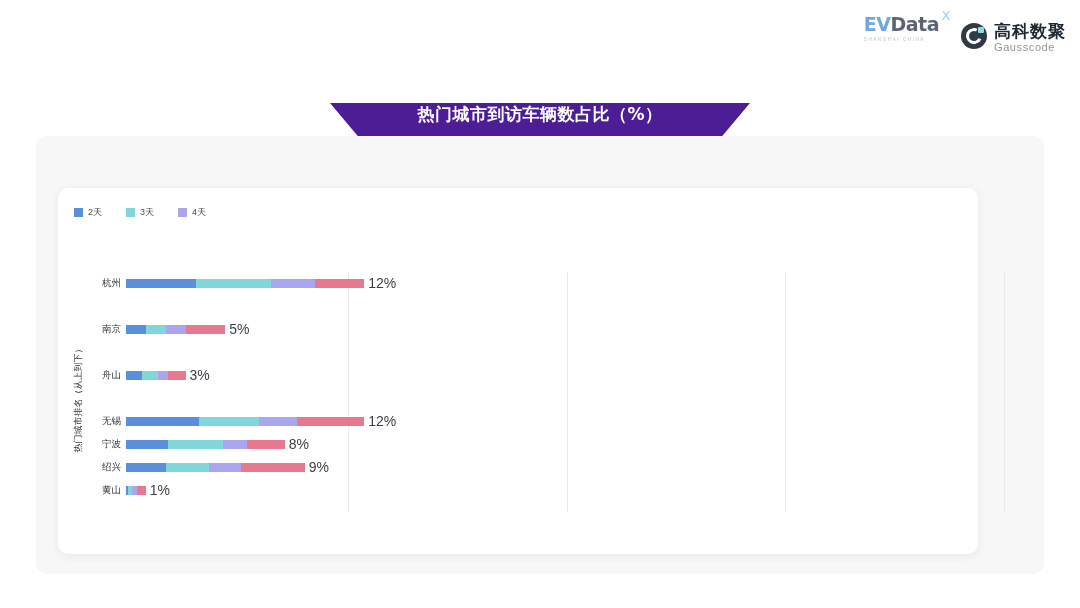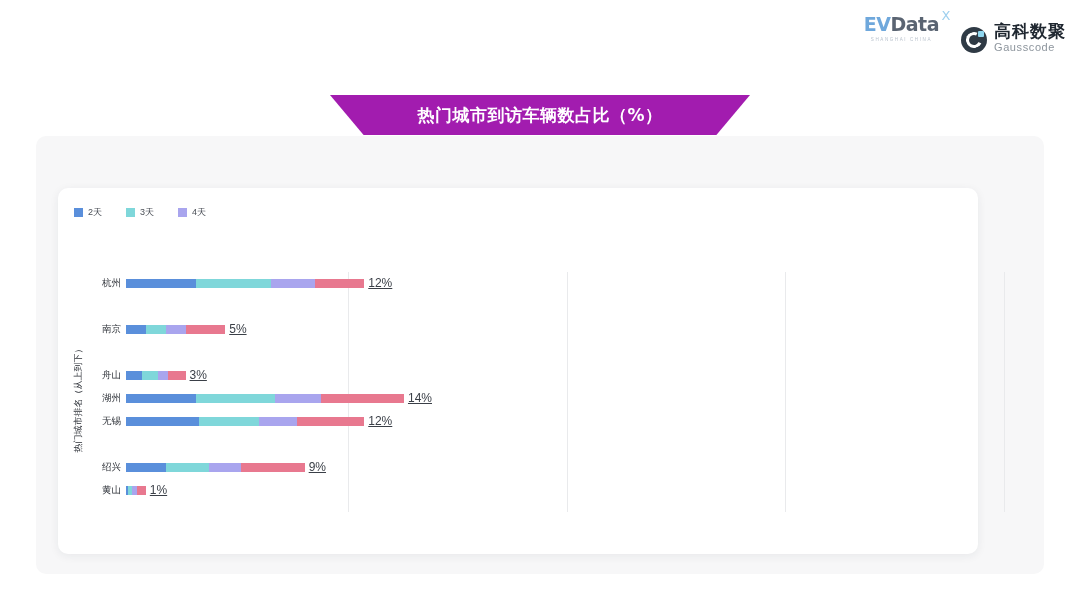--- a/index.html
+++ b/index.html
@@ -10,58 +10,58 @@
     overflow:hidden;
     position:relative;
   }
 
   
   .logo-bar{
     position:absolute;top:0;left:0;width:1080px;height:56px;
     display:flex;align-items:center;justify-content:flex-end;
     padding-right:14px;box-sizing:border-box;
   }
-  .logo-evdata{display:flex;flex-direction:column;align-items:center;margin-right:22px;}
+  .logo-evdata{display:flex;flex-direction:column;margin-right:22px;}
   .logo-evdata-main{
     font-family:"DejaVu Sans",sans-serif;
     font-size:19px;font-weight:600;letter-spacing:-0.5px;
     color:#5a6472;position:relative;line-height:1;
   }
   .logo-evdata-main .ev{color:#6fa8dc;}
   .logo-evdata-main .sup{
     position:absolute;top:-6px;right:-11px;font-size:13px;color:#9fd0ef;font-weight:400;
   }
   .logo-evdata-sub{
     font-size:4.5px;letter-spacing:1.6px;color:#b9c2cc;margin-top:3px;
     text-transform:uppercase;
   }
-  .logo-gauss{display:flex;align-items:flex-end;margin-top:20px;}
+  .logo-gauss{display:flex;align-items:flex-start;margin-top:20px;}
   .g-mark{
     width:26px;height:26px;border-radius:50%;
     background:#2f3a45;position:relative;margin-right:7px;flex:none;
   }
   .g-mark::before{
     content:"";position:absolute;left:5px;top:5px;width:16px;height:16px;
     border-radius:50%;border:3.5px solid #ffffff;border-right-color:transparent;
     box-sizing:border-box;transform:rotate(-20deg);
   }
   .g-mark::after{
     content:"";position:absolute;right:3.5px;top:3.5px;width:6px;height:6px;
     background:#8fd6ef;border-radius:1px;
   }
   .g-text{display:flex;flex-direction:column;line-height:1;}
   .g-cn{font-size:17px;font-weight:700;color:#1f2730;letter-spacing:1px;}
   .g-en{font-size:11px;color:#8d959d;letter-spacing:0.6px;margin-top:2px;}
 
   
   .ribbon{
-    position:absolute;left:330px;top:95px;width:420px;height:40px;
-    background:#a21caf;
+    position:absolute;left:330px;top:103px;width:420px;height:40px;
+    background:#4c1d95;
     clip-path:polygon(0 0, 100% 0, 92% 100%, 8% 100%);
-    display:flex;align-items:center;justify-content:center;
+    display:flex;justify-content:center;
   }
   .ribbon-text{
     color:#ffffff;font-size:17px;font-weight:700;letter-spacing:.5px;
     font-family:"DejaVu Sans","Liberation Sans",sans-serif;
   }
 
   
   .panel{
     position:absolute;left:36px;top:136px;width:1008px;height:438px;
     background:#f7f7f8;border-radius:10px;
@@ -104,23 +104,22 @@
   .row{
     position:absolute;left:0;height:23px;width:890px;display:flex;align-items:center;
   }
   .row-label{
     width:52px;text-align:right;padding-right:5px;box-sizing:border-box;
     font-size:9.5px;color:#2b2f36;flex:none;
   }
   .bar{height:9px;display:flex;align-items:stretch;flex:none;position:relative;}
   .seg{height:100%;}
   .bar-value{
-    font-size:12px;color:#3a3f47;margin-left:4px;white-space:nowrap;
+    font-size:14px;color:#3a3f47;margin-left:4px;white-space:nowrap;
     line-height:9px;
-    text-decoration:underline;
   }
 </style>
 </head>
 <body>
 
 <div class="logo-bar">
 
   <div class="logo-evdata">
     <div class="logo-evdata-main">
       <span class="ev">EV</span><span>Data</span><span class="sup">X</span>
@@ -194,40 +193,40 @@
       <div class="row" style="top: 92px;">
         <div class="row-label">舟山</div>
         <div class="bar">
           <div class="seg" style="width: 15.8857px; background: rgb(90, 143, 219);"></div>
           <div class="seg" style="width: 15.8857px; background: rgb(127, 215, 218);"></div>
           <div class="seg" style="width: 9.92857px; background: rgb(169, 165, 238);"></div>
           <div class="seg" style="width: 17.8714px; background: rgb(232, 120, 143);"></div>
         </div>
         <div class="bar-value">3%</div>
       </div>
-      <div class="row" style="top: 115px;">
-        <div class="row-label">湖州</div>
-        <div class="bar">
-          <div class="seg" style="width: 69.5px; background: rgb(90, 143, 219);"></div>
-          <div class="seg" style="width: 79.4286px; background: rgb(127, 215, 218);"></div>
-          <div class="seg" style="width: 45.6714px; background: rgb(169, 165, 238);"></div>
-          <div class="seg" style="width: 83.4px; background: rgb(232, 120, 143);"></div>
-        </div>
-        <div class="bar-value">14%</div>
-      </div>
       <div class="row" style="top: 138px;">
         <div class="row-label">无锡</div>
         <div class="bar">
           <div class="seg" style="width: 73.4714px; background: rgb(90, 143, 219);"></div>
           <div class="seg" style="width: 59.5714px; background: rgb(127, 215, 218);"></div>
           <div class="seg" style="width: 37.7286px; background: rgb(169, 165, 238);"></div>
           <div class="seg" style="width: 67.5143px; background: rgb(232, 120, 143);"></div>
         </div>
         <div class="bar-value">12%</div>
       </div>
+      <div class="row" style="top: 161px;">
+        <div class="row-label">宁波</div>
+        <div class="bar">
+          <div class="seg" style="width: 41.7px; background: rgb(90, 143, 219);"></div>
+          <div class="seg" style="width: 55.6px; background: rgb(127, 215, 218);"></div>
+          <div class="seg" style="width: 23.8286px; background: rgb(169, 165, 238);"></div>
+          <div class="seg" style="width: 37.7286px; background: rgb(232, 120, 143);"></div>
+        </div>
+        <div class="bar-value">8%</div>
+      </div>
       <div class="row" style="top: 184px;">
         <div class="row-label">绍兴</div>
         <div class="bar">
           <div class="seg" style="width: 39.7143px; background: rgb(90, 143, 219);"></div>
           <div class="seg" style="width: 43.6857px; background: rgb(127, 215, 218);"></div>
           <div class="seg" style="width: 31.7714px; background: rgb(169, 165, 238);"></div>
           <div class="seg" style="width: 63.5429px; background: rgb(232, 120, 143);"></div>
         </div>
         <div class="bar-value">9%</div>
       </div>

